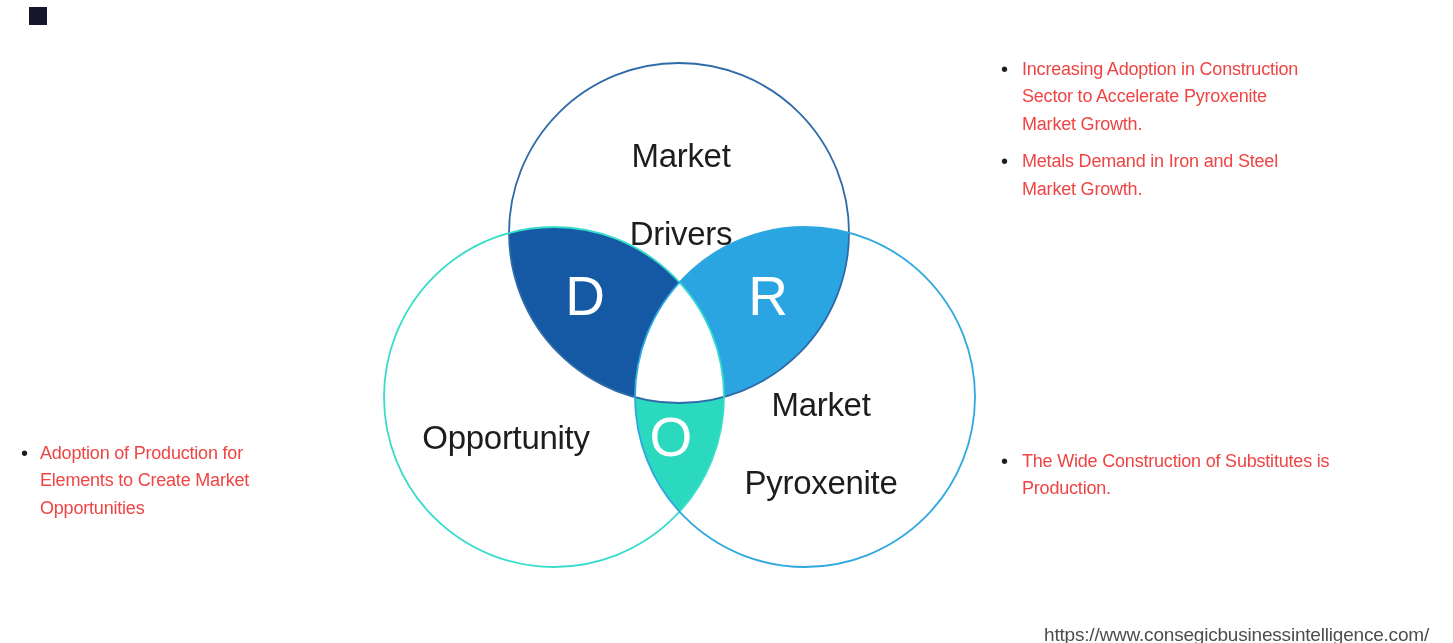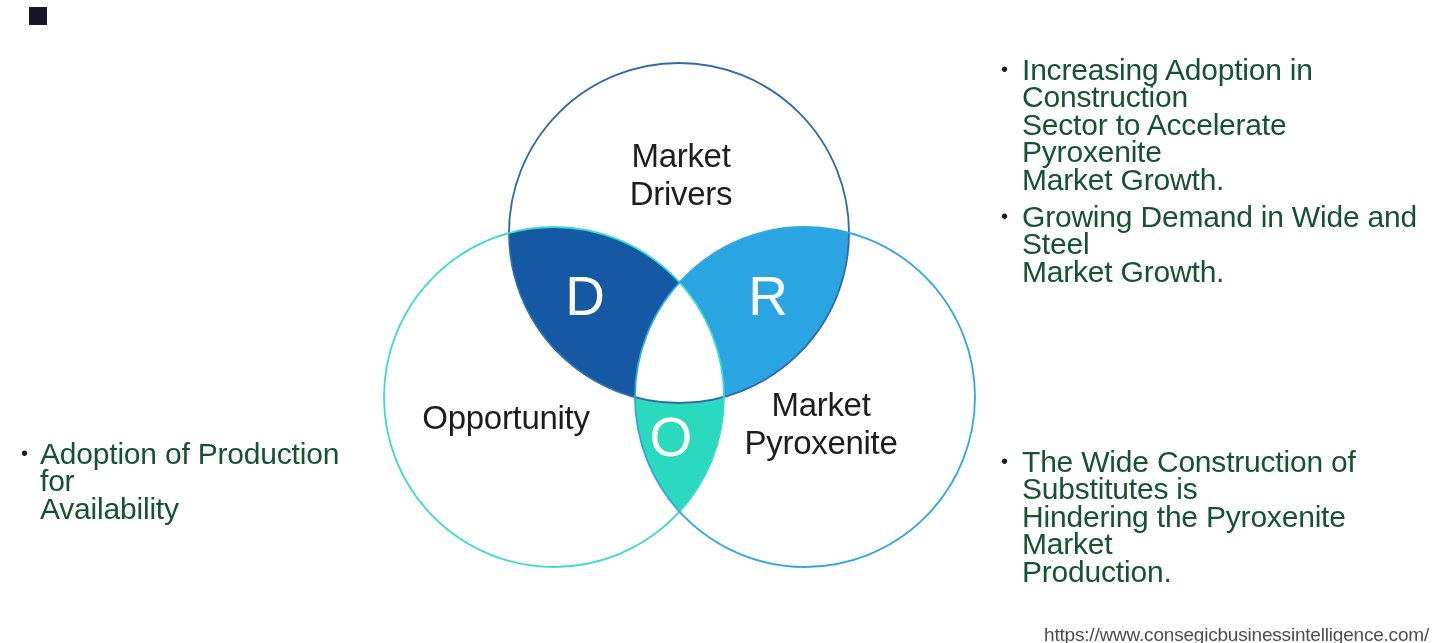--- a/index.html
+++ b/index.html
@@ -17,21 +17,21 @@
   
   .venn-label {
     transform: translate(-50%, -50%);
     text-align: center;
     font-size: 33px;
     line-height: 38px;
     color: #1d1d1d;
     letter-spacing: -0.3px;
     white-space: nowrap;
   }
-  .venn-label div { display: block; }
+  .venn-label div { display: block; margin-top: 40px; }
   .label-drivers    { left: 681px; top: 175px; }
   .label-opportunity{ left: 506px; top: 418px; }
   .label-restraints { left: 821px; top: 424px; }
 
   
   .venn-letter {
     transform: translate(-50%, -52%);
     color: #ffffff;
     font-size: 55px;
     line-height: 55px;
@@ -43,21 +43,21 @@
 
   
   .bullet-group { display: flex; flex-direction: column; }
   .bullet-item { display: flex; align-items: flex-start; margin-bottom: 10px; }
   .bullet-dot {
     flex: 0 0 auto;
     font-size: 20px;
     line-height: 27px;
     color: #1c1c1c;
   }
-  .bullet-lines { font-size: 30px; line-height: 27.4px; letter-spacing: -0.2px; color: #14532d; }
+  .bullet-lines { font-size: 18px; line-height: 27.4px; letter-spacing: -0.2px; color: #ef4444; }
 
   .right-top-bullets    { left: 993px; top: 56px;  width: 440px; }
   .right-top-bullets .bullet-dot { width: 29px; padding-left: 8px; }
   .right-bottom-bullets { left: 993px; top: 448px; width: 440px; }
   .right-bottom-bullets .bullet-dot { width: 29px; padding-left: 8px; }
   .left-bullets         { left: 14px;  top: 440px; width: 360px; }
   .left-bullets .bullet-dot { width: 26px; padding-left: 7px; }
 
   
   .source-url {
@@ -120,47 +120,47 @@
 
 <div class="abs venn-letter letter-d">D</div>
 <div class="abs venn-letter letter-r">R</div>
 <div class="abs venn-letter letter-o">O</div>
 
 <div class="abs bullet-group left-bullets">
   <div class="bullet-item">
     <span class="bullet-dot">•</span>
     <div class="bullet-lines">
       <div>Adoption of Production for</div>
-      <div>Availability</div>
+      <div>Elements to Create Market</div>
+      <div>Opportunities</div>
     </div>
   </div>
 </div>
 
 <div class="abs bullet-group right-top-bullets">
   <div class="bullet-item">
     <span class="bullet-dot">•</span>
     <div class="bullet-lines">
       <div>Increasing Adoption in Construction</div>
       <div>Sector to Accelerate Pyroxenite</div>
       <div>Market Growth.</div>
     </div>
   </div>
   <div class="bullet-item">
     <span class="bullet-dot">•</span>
     <div class="bullet-lines">
-      <div>Growing Demand in Wide and Steel</div>
+      <div>Metals Demand in Iron and Steel</div>
       <div>Market Growth.</div>
     </div>
   </div>
 </div>
 
 <div class="abs bullet-group right-bottom-bullets">
   <div class="bullet-item">
     <span class="bullet-dot">•</span>
     <div class="bullet-lines">
       <div>The Wide Construction of Substitutes is</div>
-      <div>Hindering the Pyroxenite Market</div>
       <div>Production.</div>
     </div>
   </div>
 </div>
 
 <div class="abs source-url">https://www.consegicbusinessintelligence.com/</div>
 
 </body></html>

